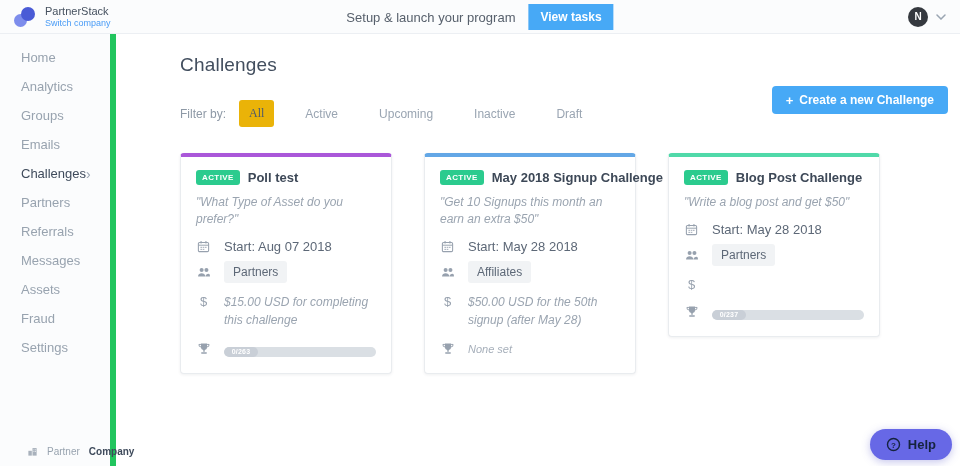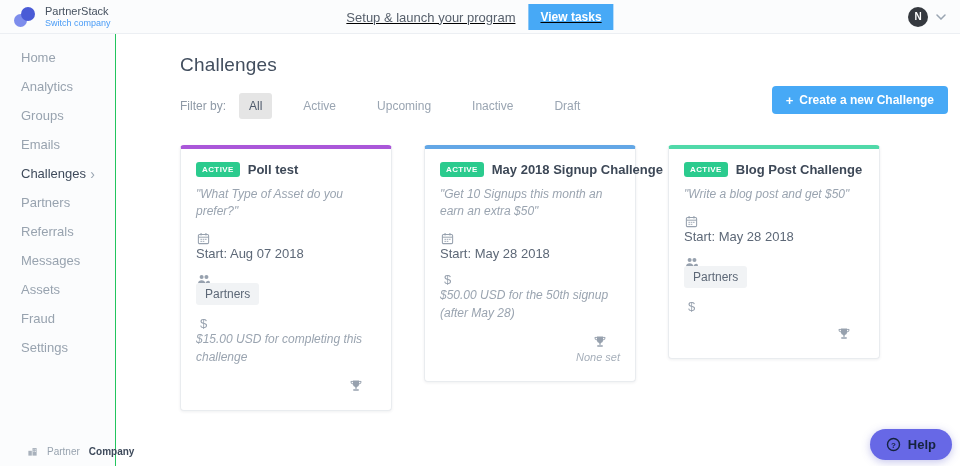--- a/index.html
+++ b/index.html
@@ -17,63 +17,63 @@
     border-bottom:1px solid #ECEFF3;display:flex;align-items:center;
     justify-content:space-between;padding:16px 14px;z-index:5;}
   .brand{display:flex;align-items:center;gap:9px;cursor:pointer;}
   .logo{position:relative;width:22px;height:22px;flex:none;}
   .logo .c1{position:absolute;left:0;bottom:1px;width:13px;height:13px;border-radius:50%;background:#7D8DEC;}
   .logo .c2{position:absolute;right:1px;top:1px;width:14px;height:14px;border-radius:50%;background:#4A5BD6;z-index:2;}
   .brand-text{display:flex;flex-direction:column;line-height:1.15;}
   .brand-name{font-size:11px;color:#46515F;}
   .switch{font-size:9px;color:var(--link-blue);cursor:pointer;text-align:right;}
   .topbar-center{position:absolute;left:50%;top:0;height:34px;transform:translateX(-50%);
-    display:flex;align-items:center;gap:13px;text-decoration:underline;}
+    display:flex;align-items:center;gap:13px;}
   .setup-text{font-size:13px;color:#57606C;white-space:nowrap;}
   .view-tasks{background:var(--primary-blue);color:#fff;font-size:12px;font-weight:bold;
     border:none;border-radius:0;padding:6px 12px;cursor:pointer;font-family:inherit;}
   .topbar-right{display:flex;align-items:center;gap:8px;}
   .avatar{width:20px;height:20px;border-radius:50%;background:#35393F;color:#fff;
     font-size:10px;font-weight:bold;display:flex;align-items:center;justify-content:center;cursor:pointer;}
   .chev-down{display:flex;align-items:center;cursor:pointer;}
 
   
   .sidebar{position:absolute;left:0;top:34px;bottom:0;width:116px;background:#FBFCFD;
-    border-right:1px solid #22c55e;padding-top:9px;}
+    border-right:6px solid #22c55e;padding-top:9px;}
   .side-item{display:flex;align-items:center;justify-content:space-between;
     height:29px;padding:0 20px 0 21px;font-size:13px;color:#98A3AF;cursor:pointer;}
   .side-item.active{color:#3E4A5B;}
   .side-chev{color:#9AA5B2;font-size:14px;line-height:1;}
   .side-footer{position:absolute;bottom:9px;left:27px;display:flex;align-items:center;gap:9px;font-size:10px;}
   .sf-icon{color:#A8B1BC;display:flex;align-items:center;}
   .sf-partner{color:#98A3AF;cursor:pointer;}
   .sf-company{color:#3E4A5B;font-weight:bold;cursor:pointer;}
 
   
   .main{position:absolute;left:146px;top:34px;right:0;bottom:0;background:#FFFFFF;}
   .page-title{margin:20px 0 0 34px;font-size:19px;font-weight:400;color:#424E5E;letter-spacing:.2px;}
-  .filter-row{margin:17px 0 0 34px;display:flex;align-items:center;gap:21px;font-size:12px;}
+  .filter-row{margin:24px 0 0 34px;display:flex;align-items:center;gap:21px;font-size:12px;}
   .filter-label{color:#8E99A6;margin-right:-8px;}
   .chip-filter{color:#9AA5B2;cursor:pointer;padding:6px 10px;border-radius:3px;}
-  .chip-filter.selected{background:#e5e5e5;color:#4E5A6B;}
+  .chip-filter.selected{background:#eab308;color:#4E5A6B;font-family:Liberation Serif, serif;}
   .create-btn{position:absolute;top:52px;right:12px;background:var(--primary-blue);color:#fff;
     font-size:12px;font-weight:bold;border:none;border-radius:4px;padding:7px 14px;
     display:flex;align-items:center;gap:6px;cursor:pointer;font-family:inherit;}
   .create-plus{font-size:13px;font-weight:bold;line-height:1;}
 
   
   .cards-row{margin:26px 0 0 34px;display:flex;gap:32px;align-items:flex-start;}
   .card{width:212px;background:#fff;border:1px solid #E9ECEF;border-top:4px solid #999;
     border-radius:4px;padding:13px 15px 16px;box-shadow:0 1px 3px rgba(50,60,80,.08);cursor:pointer;}
   .card-head{display:flex;align-items:center;gap:8px;}
   .badge{background:var(--badge-green);color:#fff;font-size:8px;font-weight:bold;
     letter-spacing:.4px;padding:3px 6px;border-radius:3px;}
   .card-title{color:#3D4857;font-weight:bold;font-size:13px;white-space:nowrap;}
   .quote{margin-top:9px;font-style:italic;color:#9AA4B0;font-size:12px;line-height:1.4;}
-  .row{margin-top:11px;display:flex;align-items:flex-start;flex-direction:column;}
+  .row{margin-top:11px;display:flex;align-items:flex-start;}
   .ric{width:15px;height:15px;margin-right:13px;color:#97A1AE;flex:none;
     display:flex;align-items:center;justify-content:center;}
   .start-text{color:#5D6877;font-size:13px;line-height:15px;}
   .aud-chip{background:#F1F3F5;color:#5D6877;font-size:12px;padding:4px 9px;border-radius:3px;margin-top:-4px;}
   .reward{font-style:italic;color:#9AA4B0;font-size:12px;line-height:1.5;margin-top:-1px;}
   .dollar{font-size:13px;}
   .progress-row{align-items:flex-end;margin-top:13px;}
   .bar{flex:1;height:10px;background:#DADFE4;border-radius:5px;position:relative;overflow:hidden;}
   .bar-label{position:absolute;left:0;top:0;height:10px;min-width:34px;background:#C9CFD7;
     border-radius:5px;color:#fff;font-size:7px;font-weight:bold;letter-spacing:.2px;
@@ -254,20 +254,31 @@
         <svg width="13" height="13" viewBox="0 0 16 16">
               <rect x="1.7" y="3" width="12.6" height="11.3" rx="1.5" fill="none" stroke="currentColor" stroke-width="1.3"></rect>
               <path d="M1.7 6.4h12.6" stroke="currentColor" stroke-width="1.2"></path>
               <path d="M5 1.2v3M11 1.2v3" stroke="currentColor" stroke-width="1.3"></path>
               <path d="M4.2 9h2M7 9h2M9.8 9h2M4.2 11.5h2M7 11.5h2" stroke="currentColor" stroke-width="1.1"></path>
             </svg>
       </span>
       <span class="start-text">Start: May 28 2018</span>
     </div>
     <div class="row">
+      <span class="ric">
+        <svg width="14" height="14" viewBox="0 0 16 16" fill="currentColor">
+              <circle cx="5.3" cy="5.8" r="2.3"></circle>
+              <circle cx="10.8" cy="5.8" r="2.3"></circle>
+              <path d="M1.2 13c0-2.3 1.9-3.6 4.1-3.6s4.1 1.3 4.1 3.6z"></path>
+              <path d="M9.6 13c.3-1.9 1.7-3.1 3.5-3.1 1.1 0 1.7.8 1.7 3.1z"></path>
+            </svg>
+      </span>
+      <span class="aud-chip">Affiliates</span>
+    </div>
+    <div class="row">
       <span class="ric dollar">$</span>
       <span class="reward">$50.00 USD for the 50th signup (after May 28)</span>
     </div>
     <div class="row progress-row">
       <span class="ric">
         <svg width="14" height="14" viewBox="0 0 16 16" fill="currentColor">
               <path d="M4.5 1.8h7v4a3.5 3.5 0 0 1-7 0z"></path>
               <path d="M4.5 2.8H2.2a2.6 2.6 0 0 0 2.6 2.9M11.5 2.8h2.3a2.6 2.6 0 0 1-2.6 2.9" stroke="currentColor" stroke-width="1.1" fill="none"></path>
               <rect x="7.2" y="9" width="1.6" height="2.2"></rect>
               <rect x="4.8" y="11.6" width="6.4" height="1.7" rx=".4"></rect>

